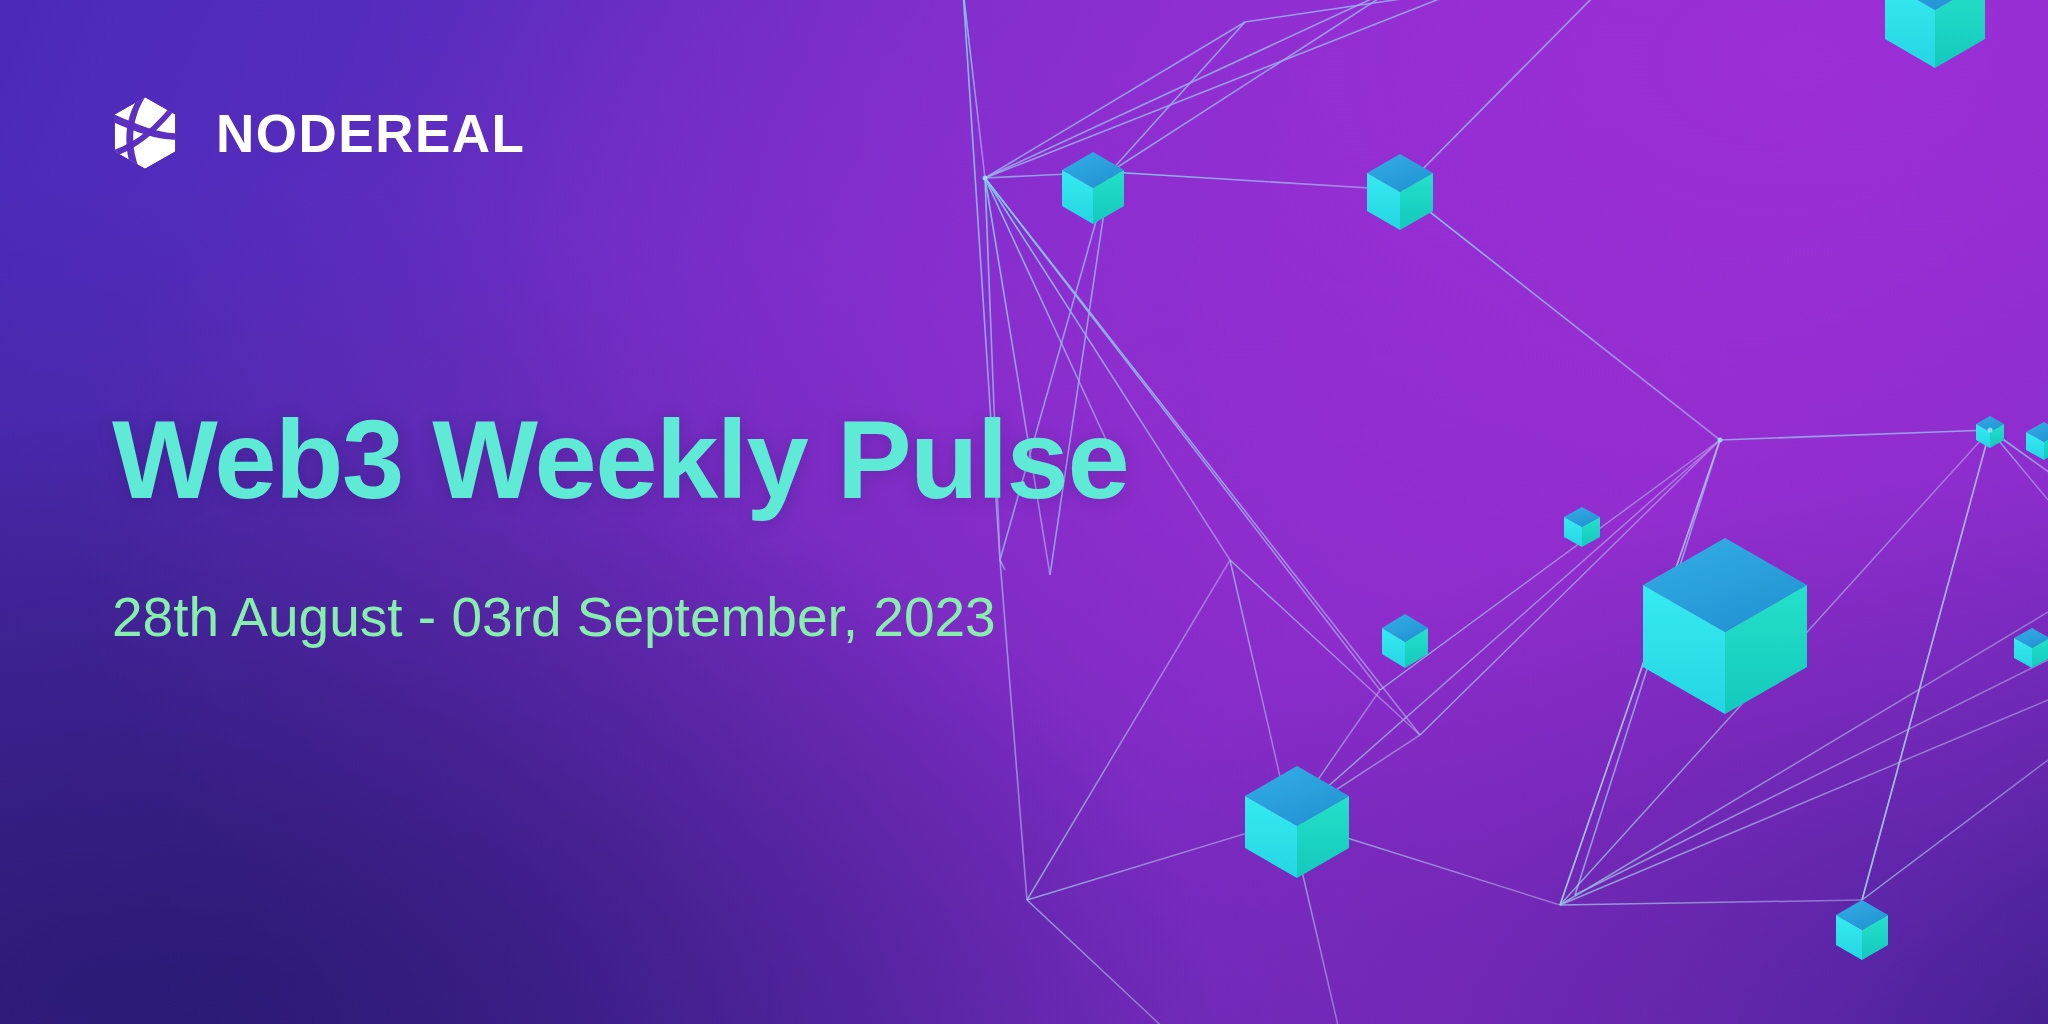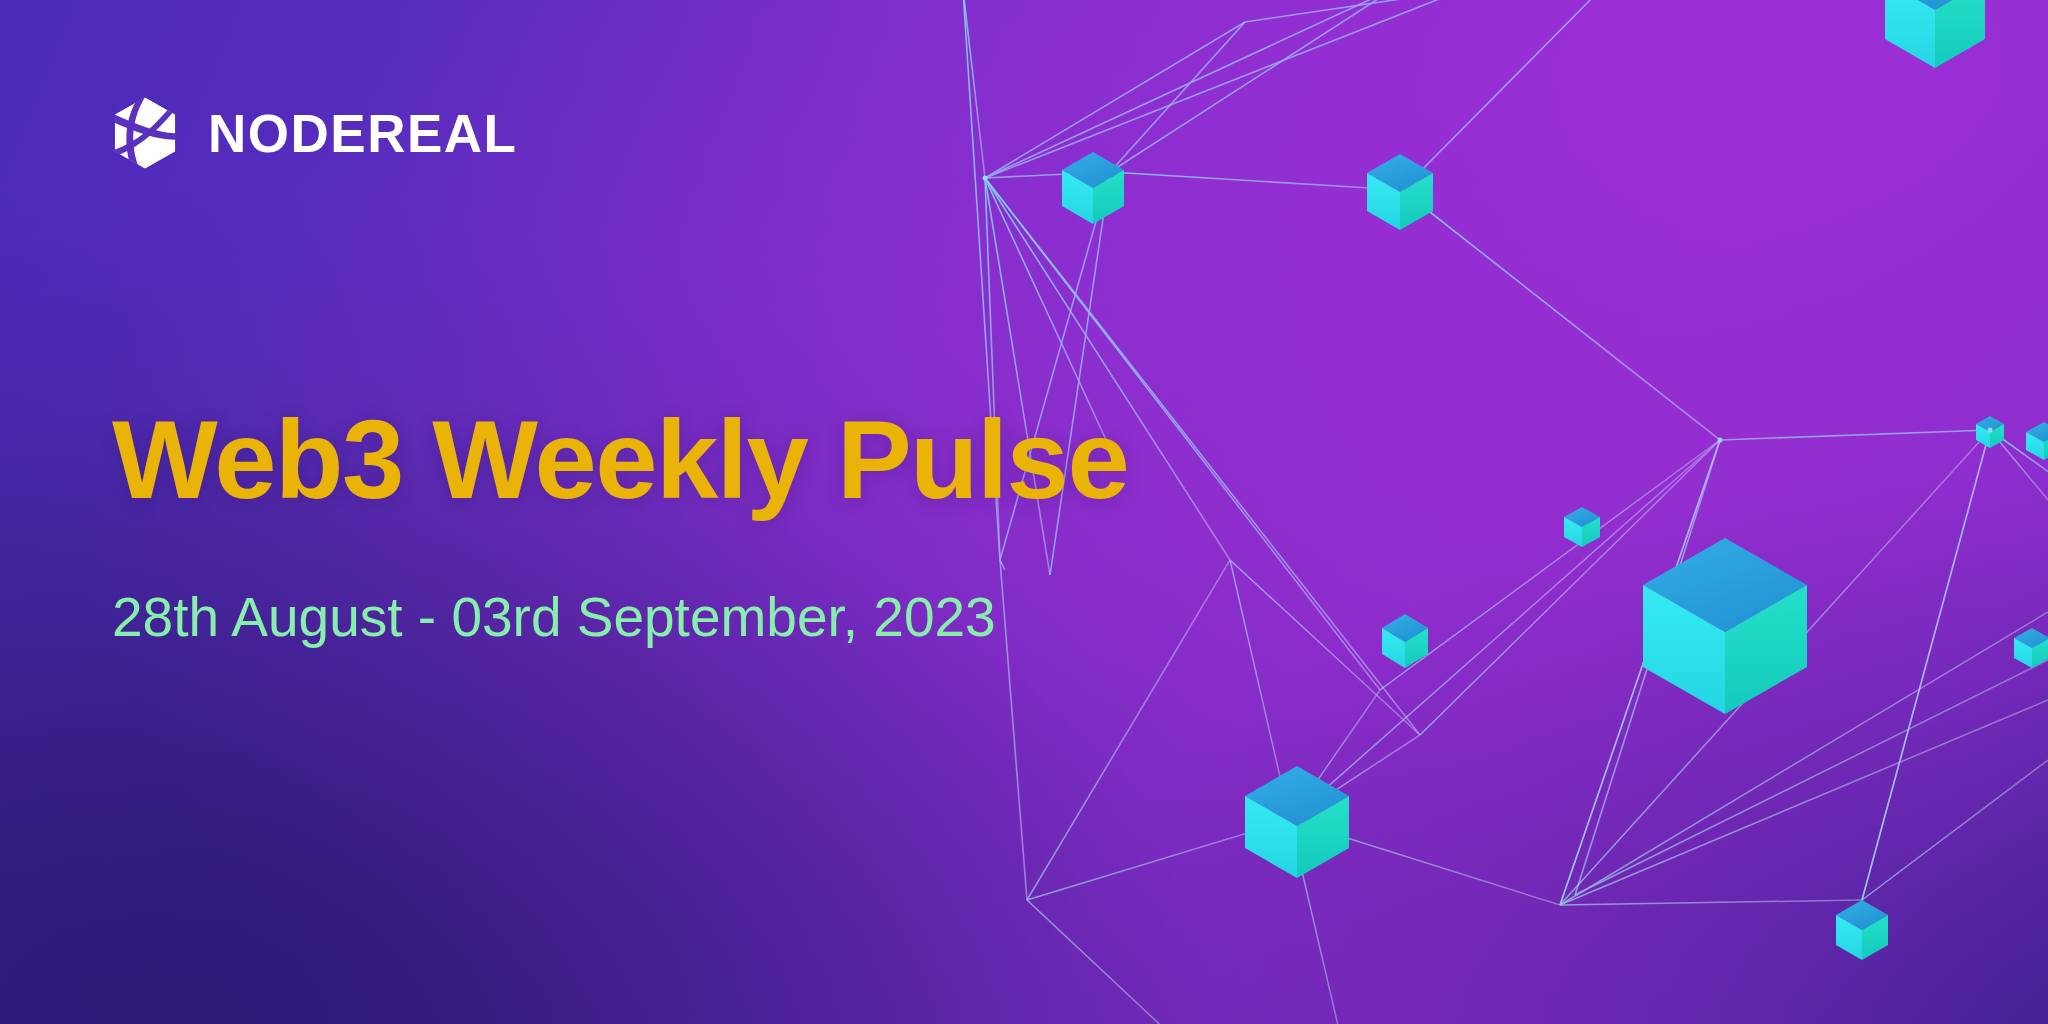--- a/index.html
+++ b/index.html
@@ -47,41 +47,41 @@
     top: 0;
     height: 100%;
     width: 1500px;
   }
   .logo-row {
     position: absolute;
     top: 96px;
     left: 0;
     display: flex;
     align-items: center;
-    gap: 30px;
+    gap: 38px;
   }
   .logo-mark {
     width: 66px;
     height: 74px;
     display: block;
   }
   .logo-word {
     color: #ffffff;
     font-size: 53px;
     font-weight: 700;
     letter-spacing: 1.5px;
     line-height: 1;
     white-space: nowrap;
     font-family: "Liberation Sans", sans-serif;
   }
   .headline {
     position: absolute;
     top: 325px;
     left: 0;
-    color: #eab308;
+    color: #5eead4;
     font-size: 112px;
     font-weight: 700;
     letter-spacing: -1.5px;
     line-height: 1.08;
     white-space: nowrap;
     text-shadow: 0 2px 18px rgba(30,10,70,0.18);
   }
   .daterange {
     position: absolute;
     top: 584px;

